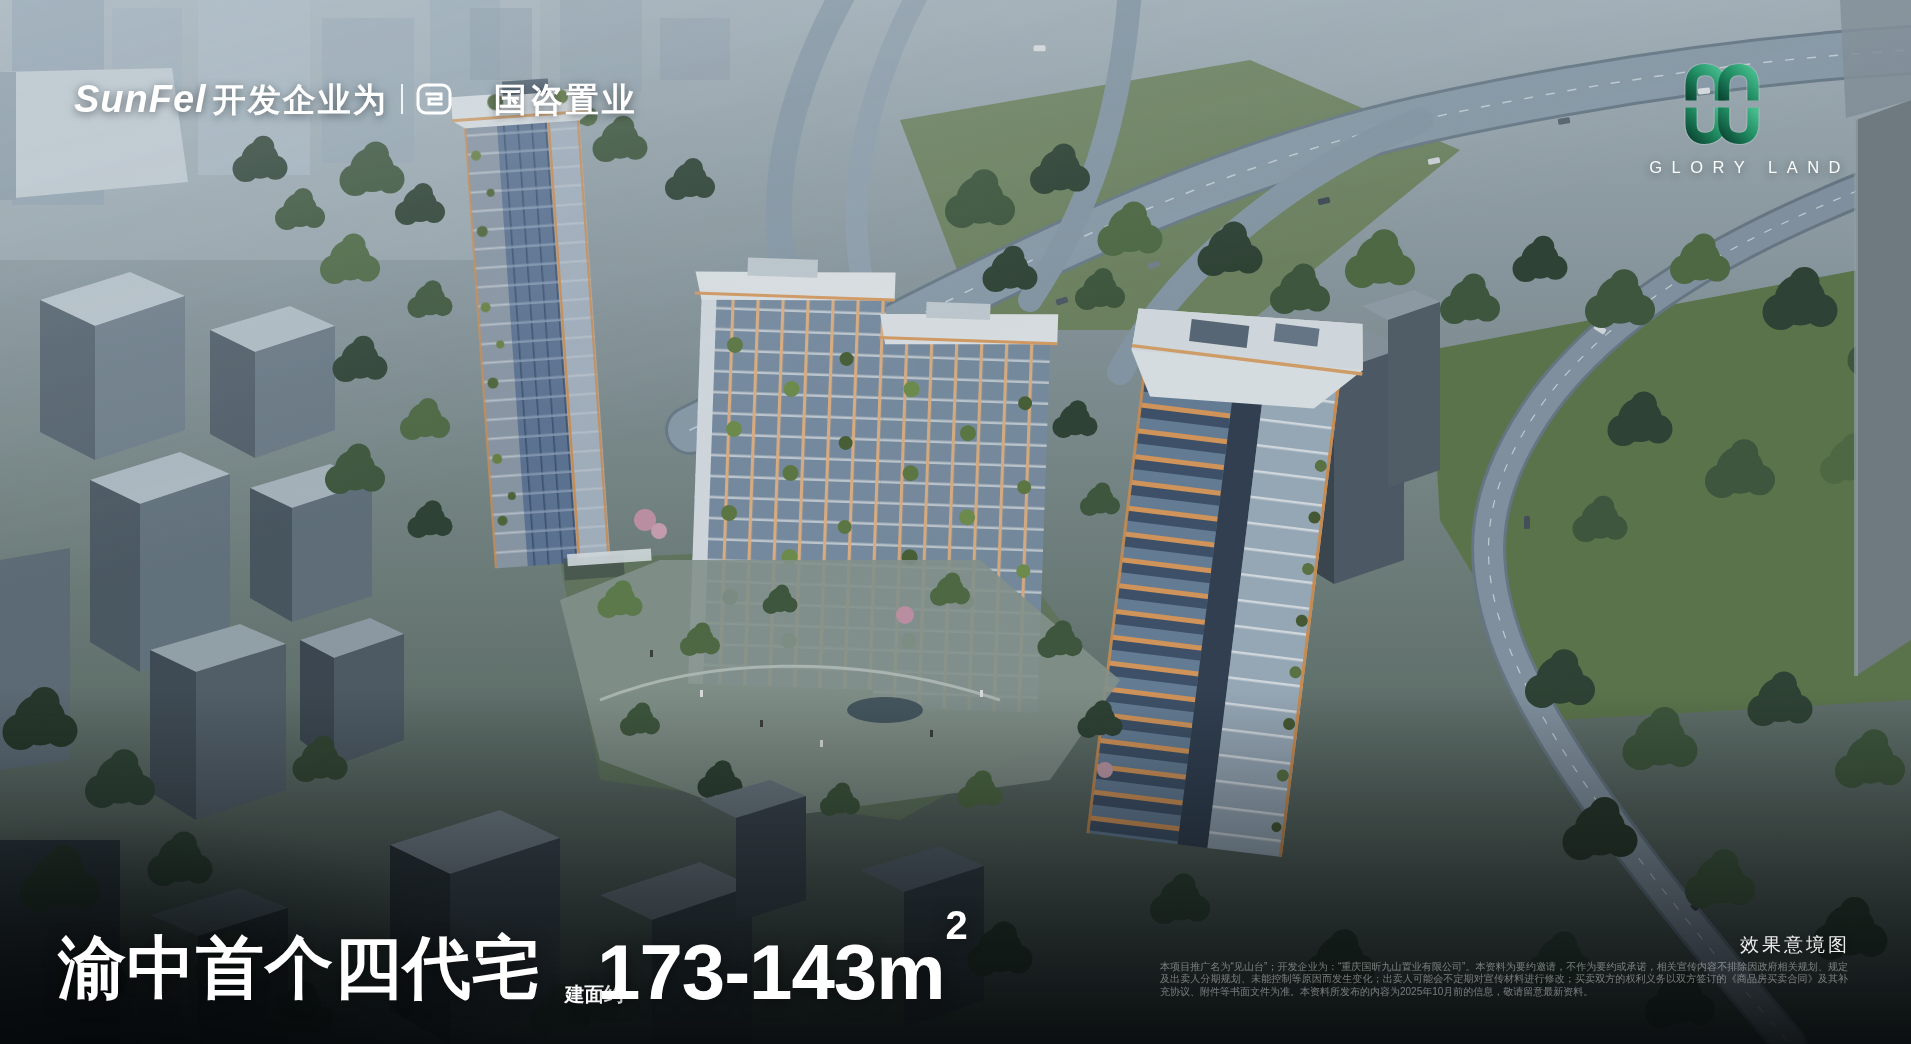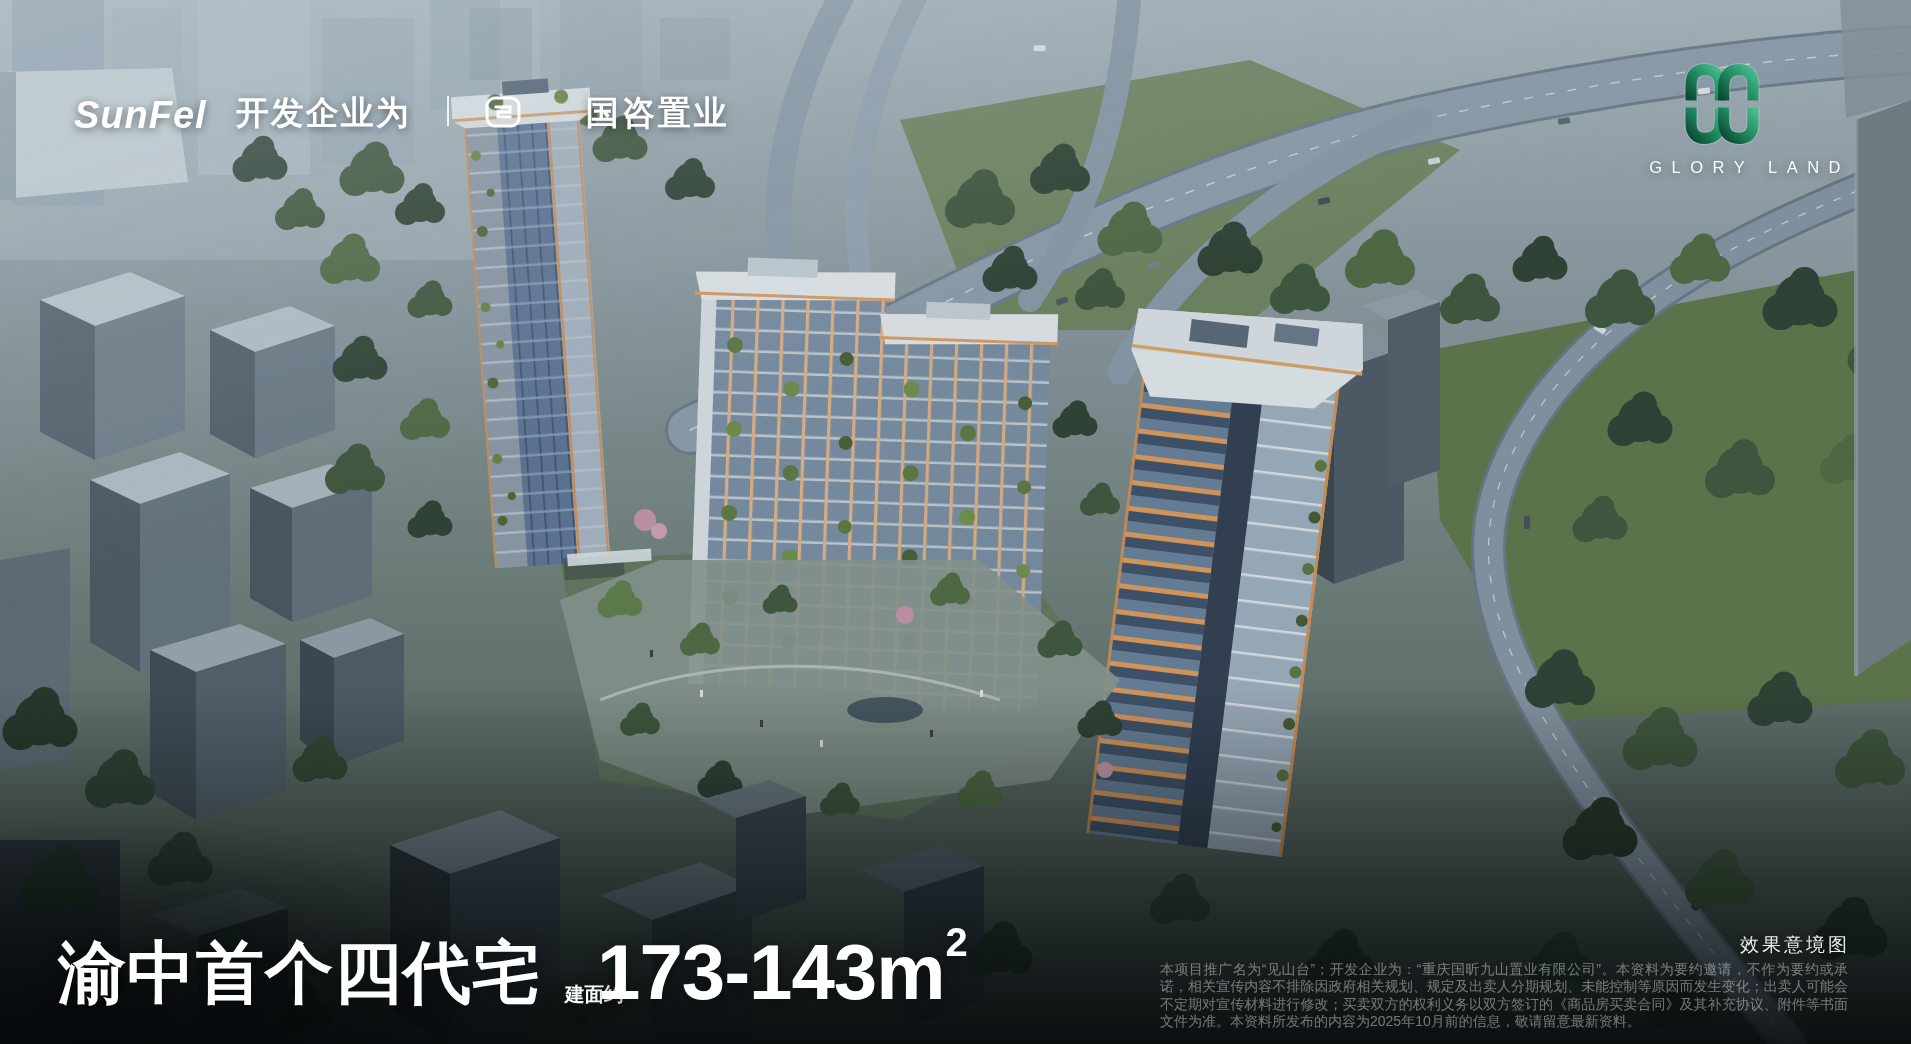--- a/index.html
+++ b/index.html
@@ -9,49 +9,49 @@
   
   .haze-top{position:absolute;inset:0;pointer-events:none;
     background:linear-gradient(165deg,rgba(214,224,232,.38) 0%,rgba(214,224,232,.12) 22%,rgba(214,224,232,0) 40%);}
   .tint{position:absolute;inset:0;pointer-events:none;background:rgba(70,88,100,.10);}
   .vignette-bottom{position:absolute;inset:0;pointer-events:none;
     background:linear-gradient(180deg,rgba(7,10,12,0) 66%,rgba(7,10,12,.42) 82%,rgba(6,9,11,.9) 100%);}
   .vignette-corner{position:absolute;inset:0;pointer-events:none;
     background:radial-gradient(640px 360px at 6% 102%,rgba(4,7,9,.8),rgba(4,7,9,0) 70%);}
 
   
-  .brand-bar{position:absolute;left:74px;top:96px;display:flex;align-items:flex-start;gap:29px;
+  .brand-bar{position:absolute;left:74px;top:80px;display:flex;align-items:center;gap:6px;
     text-shadow:0 2px 8px rgba(10,16,22,.5);}
   .wordmark-latin{font-size:38px;font-weight:700;font-style:italic;letter-spacing:1px;line-height:1;}
   .wordmark-cn{font-size:33px;font-weight:700;letter-spacing:2px;line-height:1;}
   .brand-divider{width:2px;height:30px;background:rgba(255,255,255,.85);margin:0 7px;}
   .partner-icon{width:36px;height:32px;display:block;}
   .partner-cn{font-size:33px;font-weight:700;letter-spacing:3px;line-height:1;margin-left:36px;}
 
   
   .project-badge{position:absolute;left:1594px;top:58px;width:256px;text-align:right;
     text-shadow:0 2px 8px rgba(10,16,22,.45);}
   .badge-emblem{display:block;margin:0 auto;}
   .badge-latin{margin-top:8px;font-size:16.5px;font-weight:400;letter-spacing:9.5px;padding-left:9.5px;
     color:rgba(255,255,255,.96);white-space:nowrap;}
   .badge-cn{margin-top:6px;font-size:35px;font-weight:500;letter-spacing:17px;padding-left:17px;white-space:nowrap;}
 
   
-  .headline{position:absolute;left:58px;top:933px;display:flex;align-items:center;
+  .headline{position:absolute;left:58px;top:933px;display:flex;align-items:flex-start;
     text-shadow:0 3px 16px rgba(0,0,0,.5);white-space:nowrap;}
   .headline-prefix,.headline-suffix{font-size:68px;font-weight:800;letter-spacing:1px;line-height:1;}
   .area-label{width:22px;font-size:19.5px;line-height:20.5px;font-weight:700;word-break:break-all;
     align-self:flex-end;margin:0 10px 7px 24px;}
   .area-value{font-size:78px;font-weight:800;letter-spacing:-1px;line-height:1;}
   .area-sup{font-size:40px;font-weight:800;position:relative;top:-30px;margin:0 3px 0 1px;}
 
   
   .render-note{position:absolute;right:61px;top:932px;font-size:19px;letter-spacing:3px;
     color:rgba(255,255,255,.92);text-shadow:0 1px 6px rgba(0,0,0,.4);}
-  .disclaimer{position:absolute;right:63px;top:961px;width:688px;font-size:14px;line-height:1.24;
+  .disclaimer{position:absolute;right:63px;top:961px;width:688px;font-size:10px;line-height:1.24;
     color:rgba(255,255,255,.42);text-align:justify;}
 </style>
 </head>
 <body>
 
 <div id="stage">
 
   <svg id="backdrop" viewBox="0 0 1911 1044" width="1911" height="1044" aria-hidden="true">
     <defs>
       <linearGradient id="bgG" x1="0" y1="0" x2="0" y2="1">

